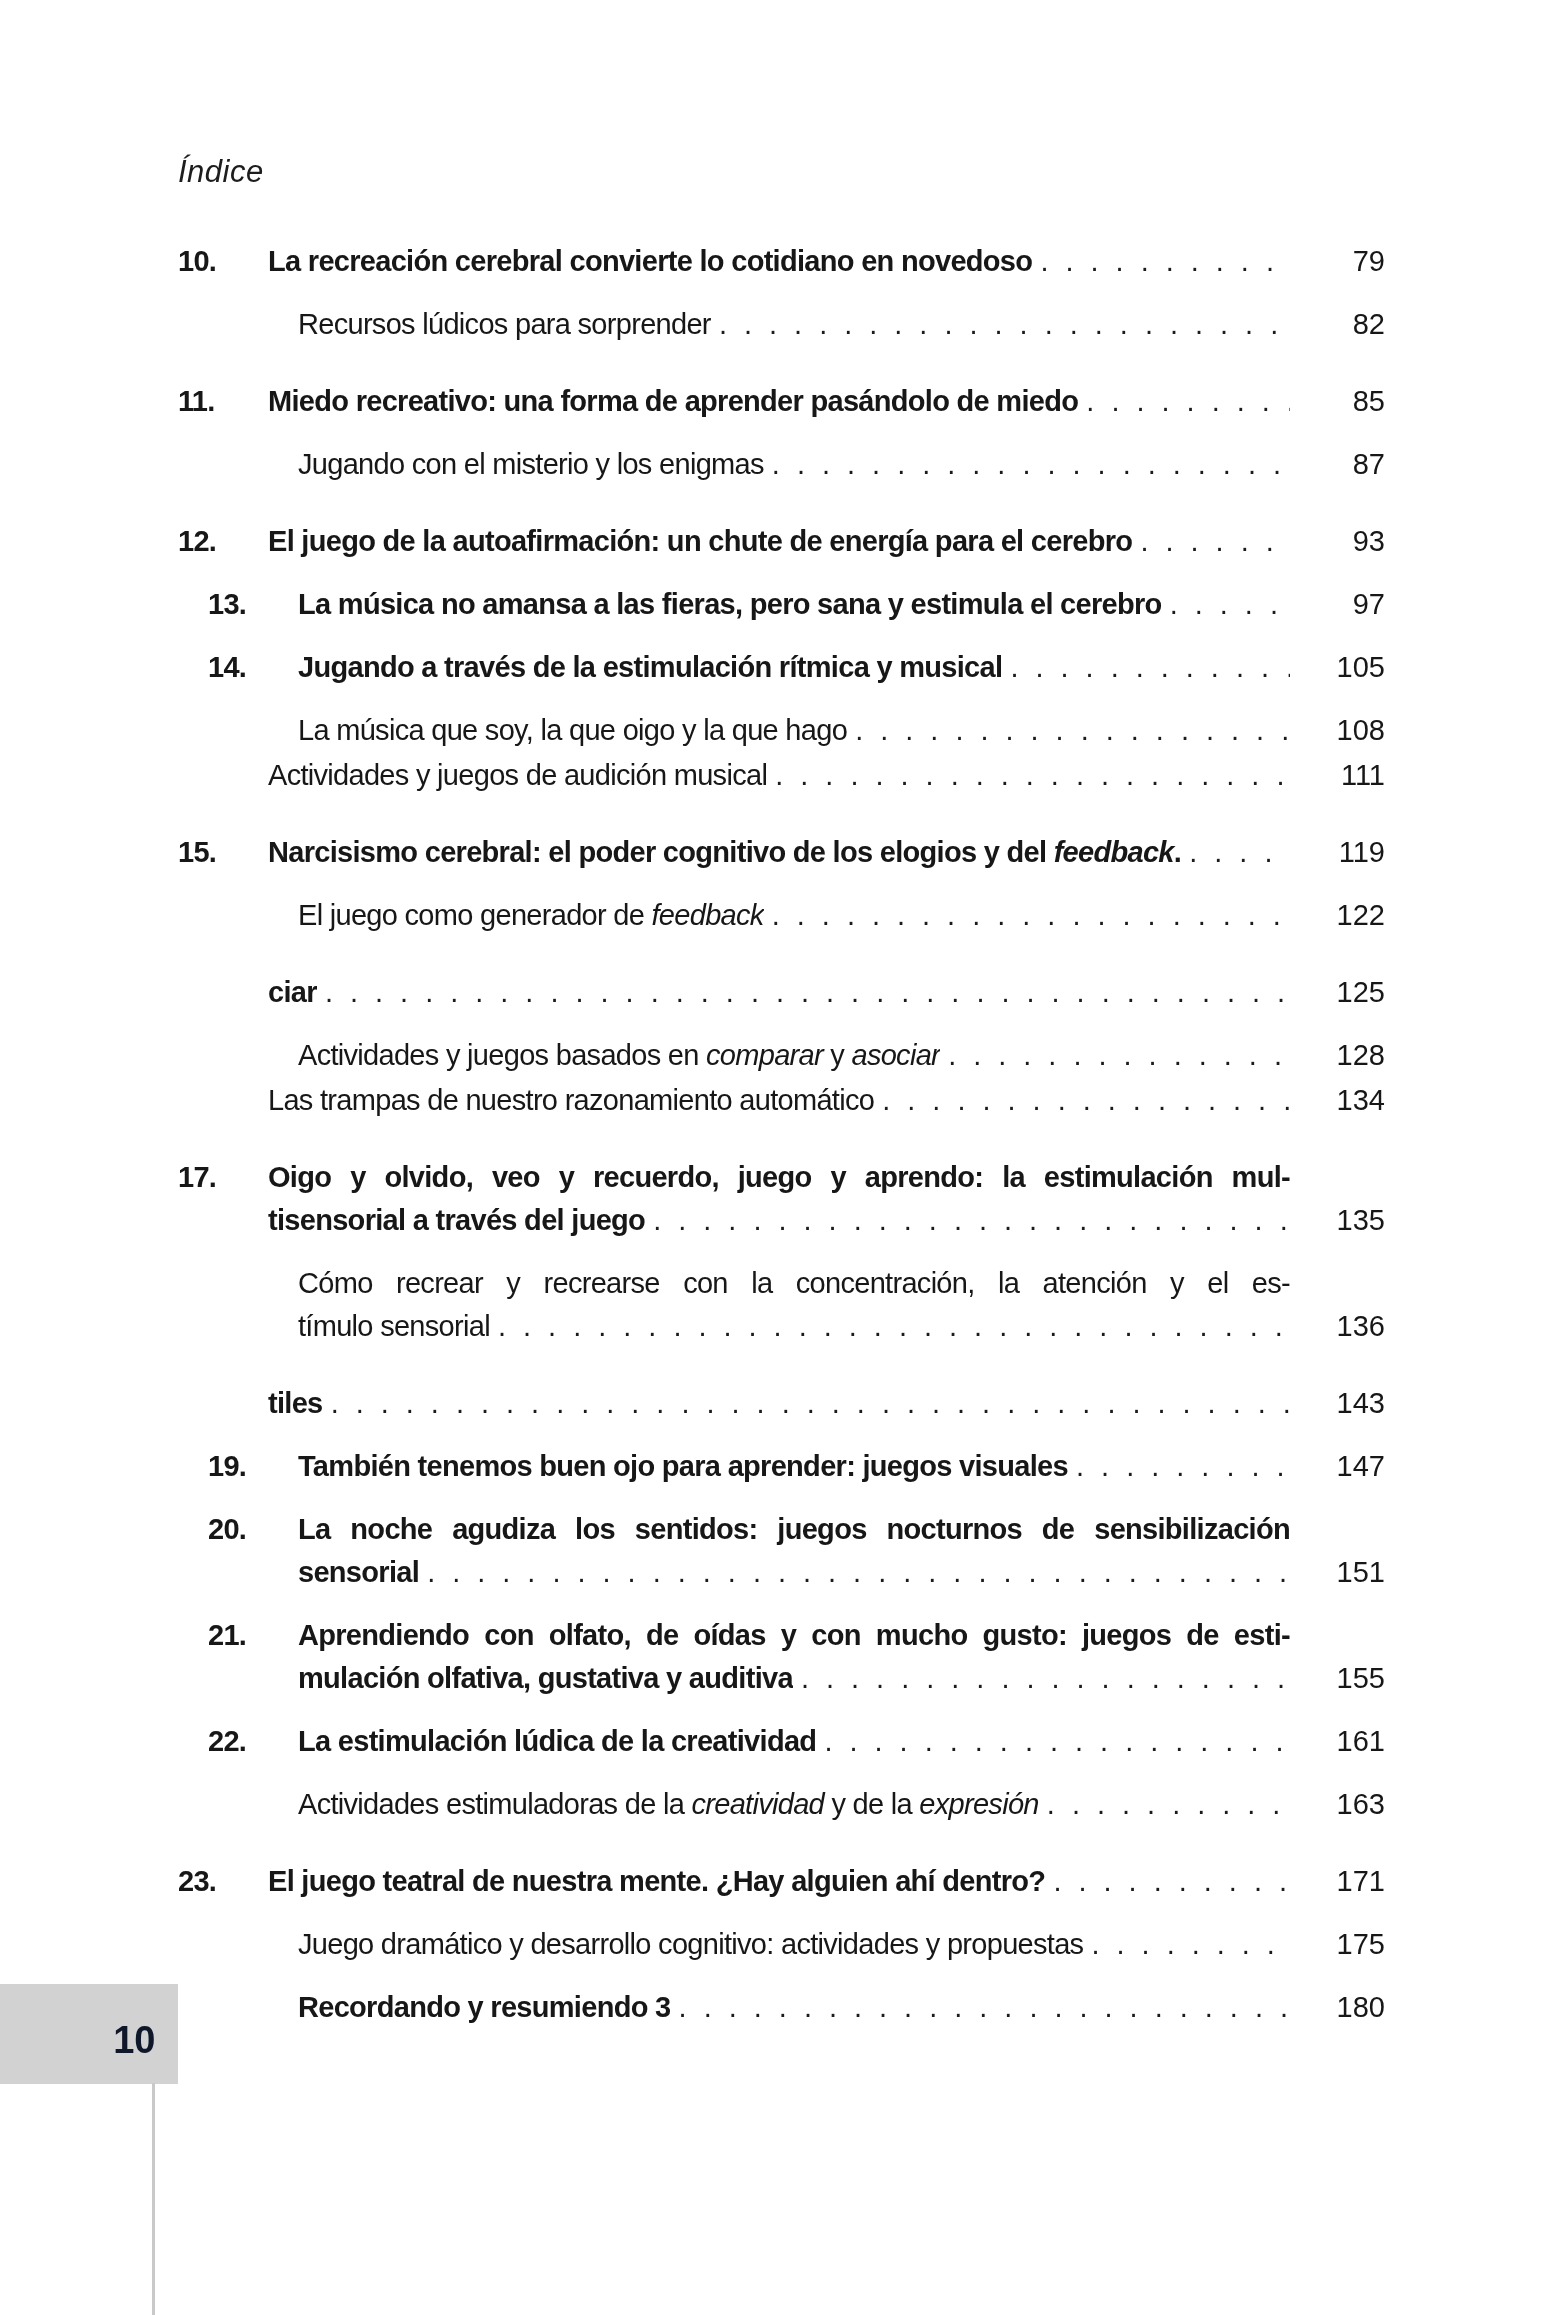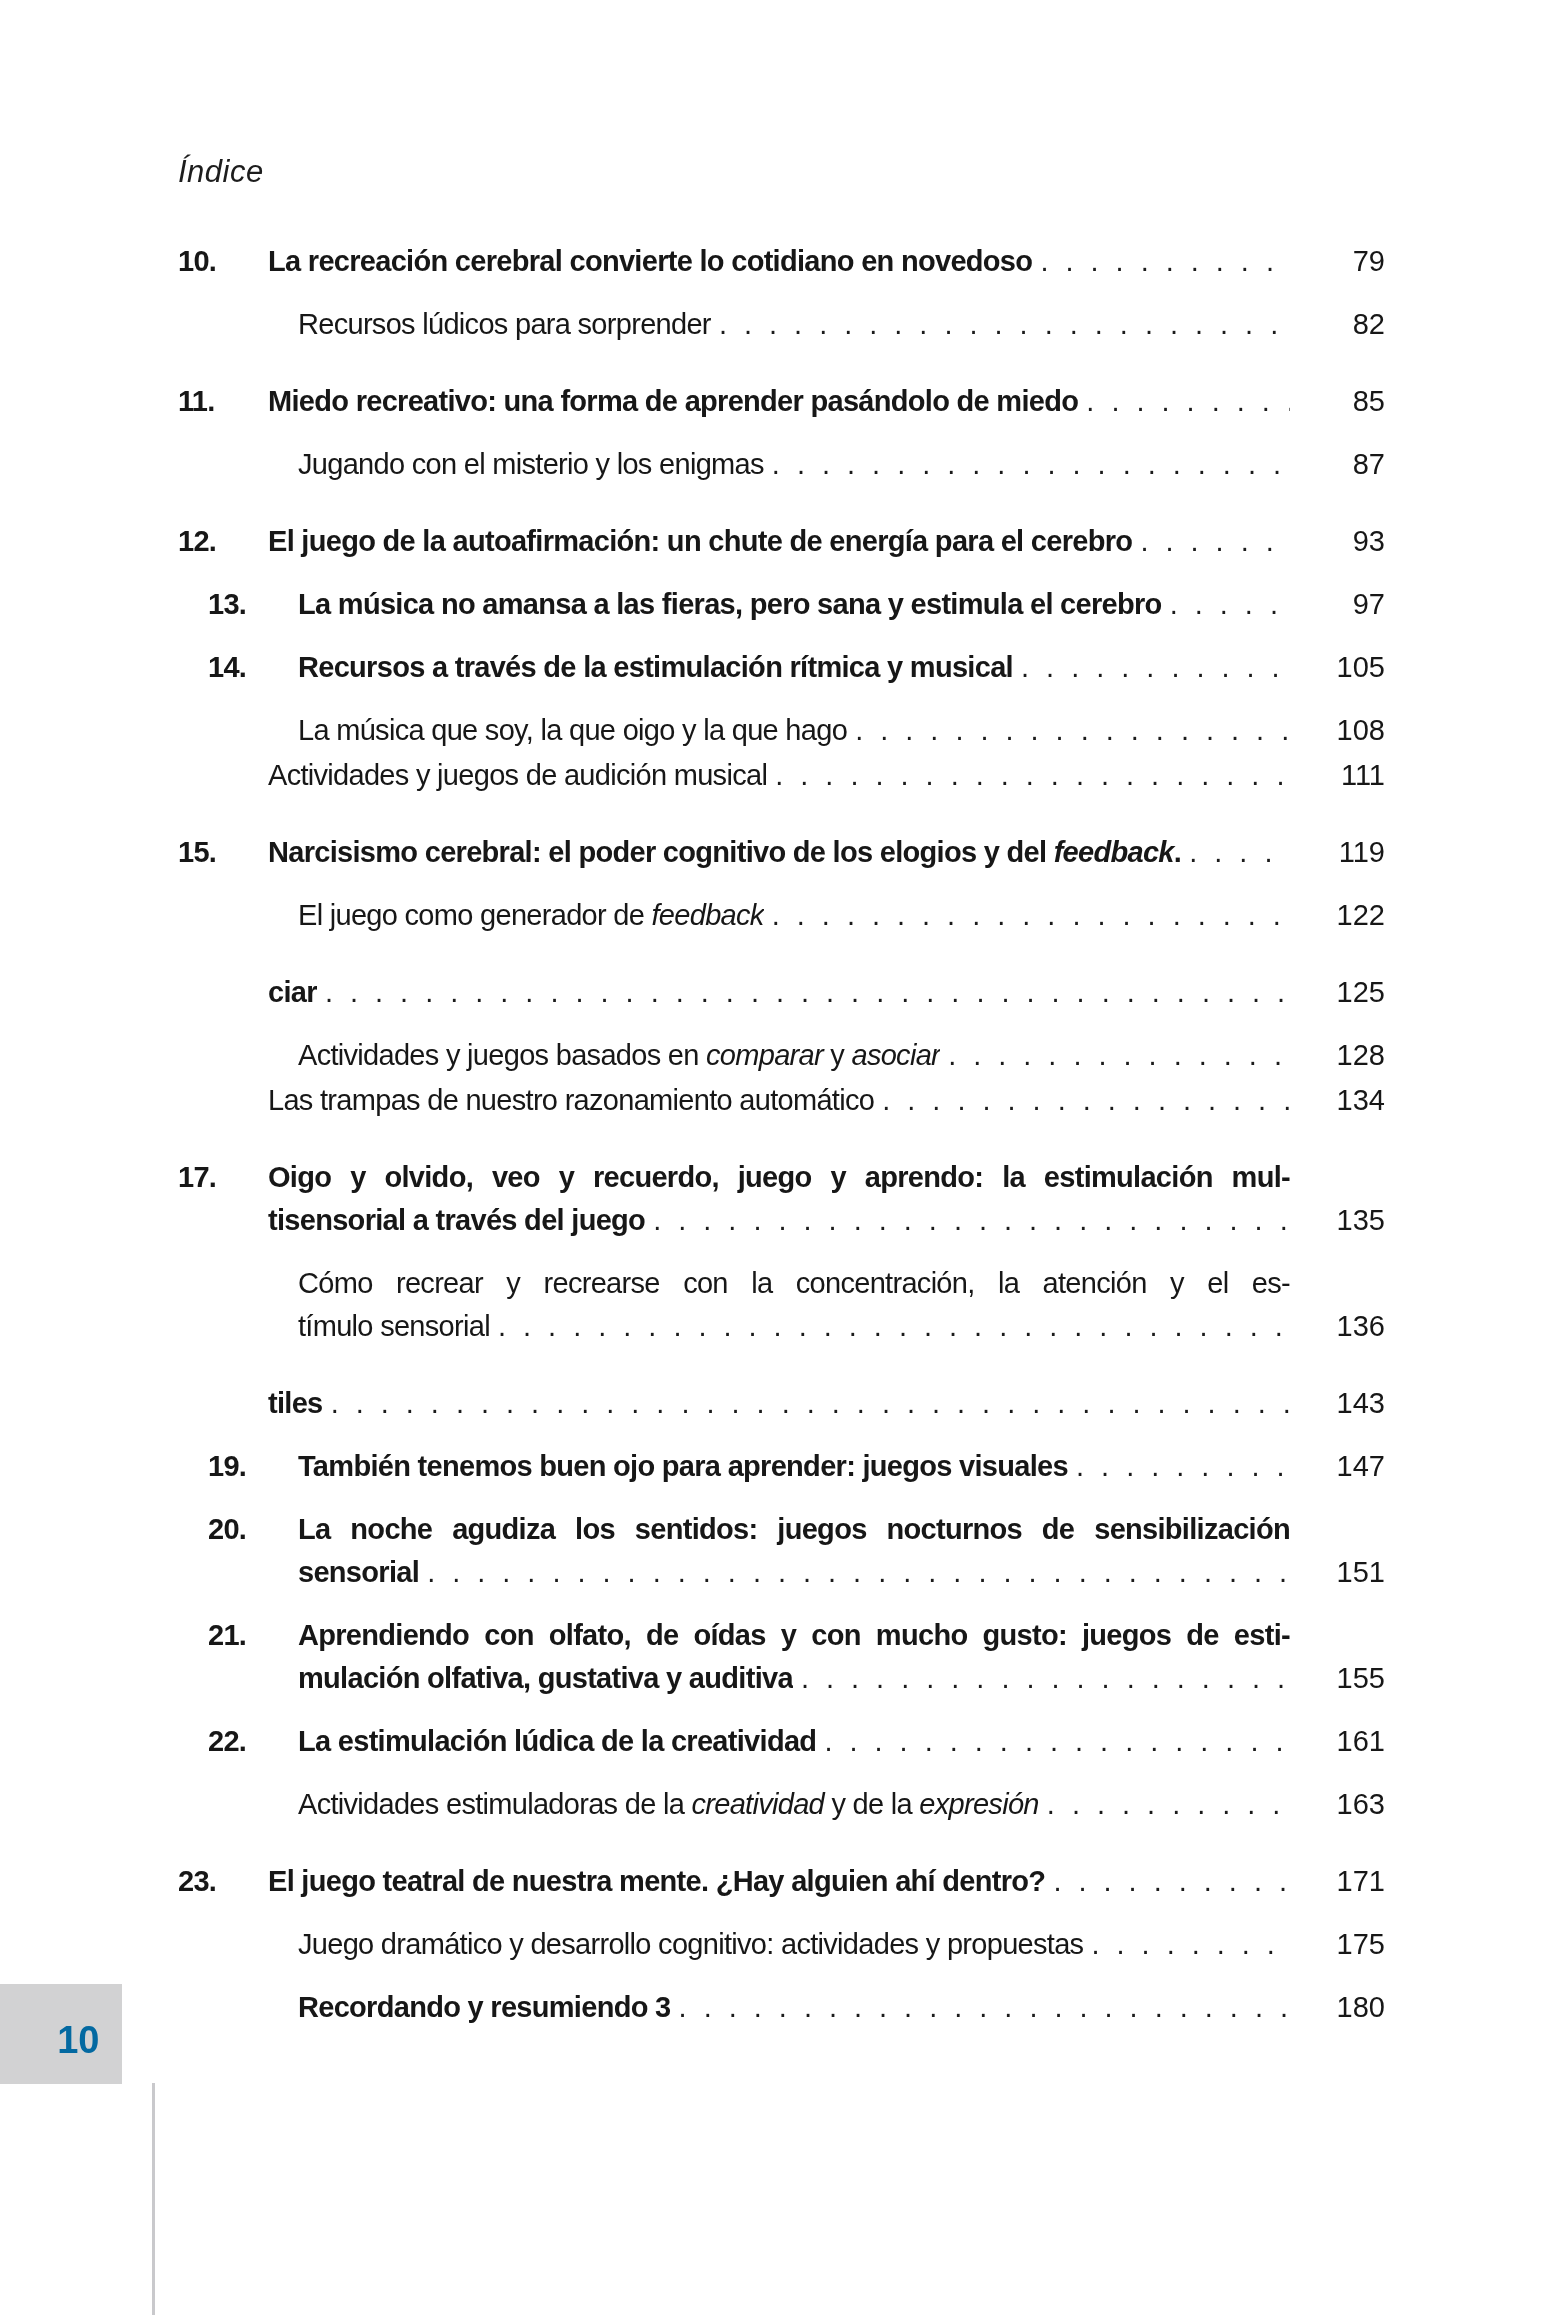--- a/index.html
+++ b/index.html
@@ -75,32 +75,32 @@
     flex: 0 0 95px;
     text-align: right;
     font-weight: 400;
     white-space: nowrap;
     letter-spacing: 0;
   }
   .folio-tab {
     position: absolute;
     left: 0;
     top: 1984px;
-    width: 122px;
+    width: 178px;
     height: 100px;
     background: #d2d2d3;
     box-sizing: border-box;
     display: flex;
     align-items: center;
     justify-content: flex-end;
     padding-right: 22.6px;
     padding-top: 12.7px;
     font-size: 38px;
     font-weight: 700;
-    color: #0369a1;
+    color: #0f172a;
   }
   .margin-rule {
     position: absolute;
     left: 152px;
     top: 2083px;
     width: 2.7px;
     height: 232px;
     background: #c9c9cc;
   }
 </style>
@@ -156,21 +156,21 @@
         <div class="row">
           <span class="n">13.</span>
           <span class="t">La música no amansa a las fieras, pero sana y estimula el cerebro</span>
           <span class="leader">......................................................................</span>
           <span class="p">97</span>
         </div>
       </div>
       <div class="entry gap-m b">
         <div class="row">
           <span class="n">14.</span>
-          <span class="t">Recursos a través de la estimulación rítmica y musical</span>
+          <span class="t">Jugando a través de la estimulación rítmica y musical</span>
           <span class="leader">......................................................................</span>
           <span class="p">105</span>
         </div>
       </div>
       <div class="entry gap-m">
         <div class="row">
           <span class="n"></span>
           <span class="t">La música que soy, la que oigo y la que hago</span>
           <span class="leader">......................................................................</span>
           <span class="p">108</span>

